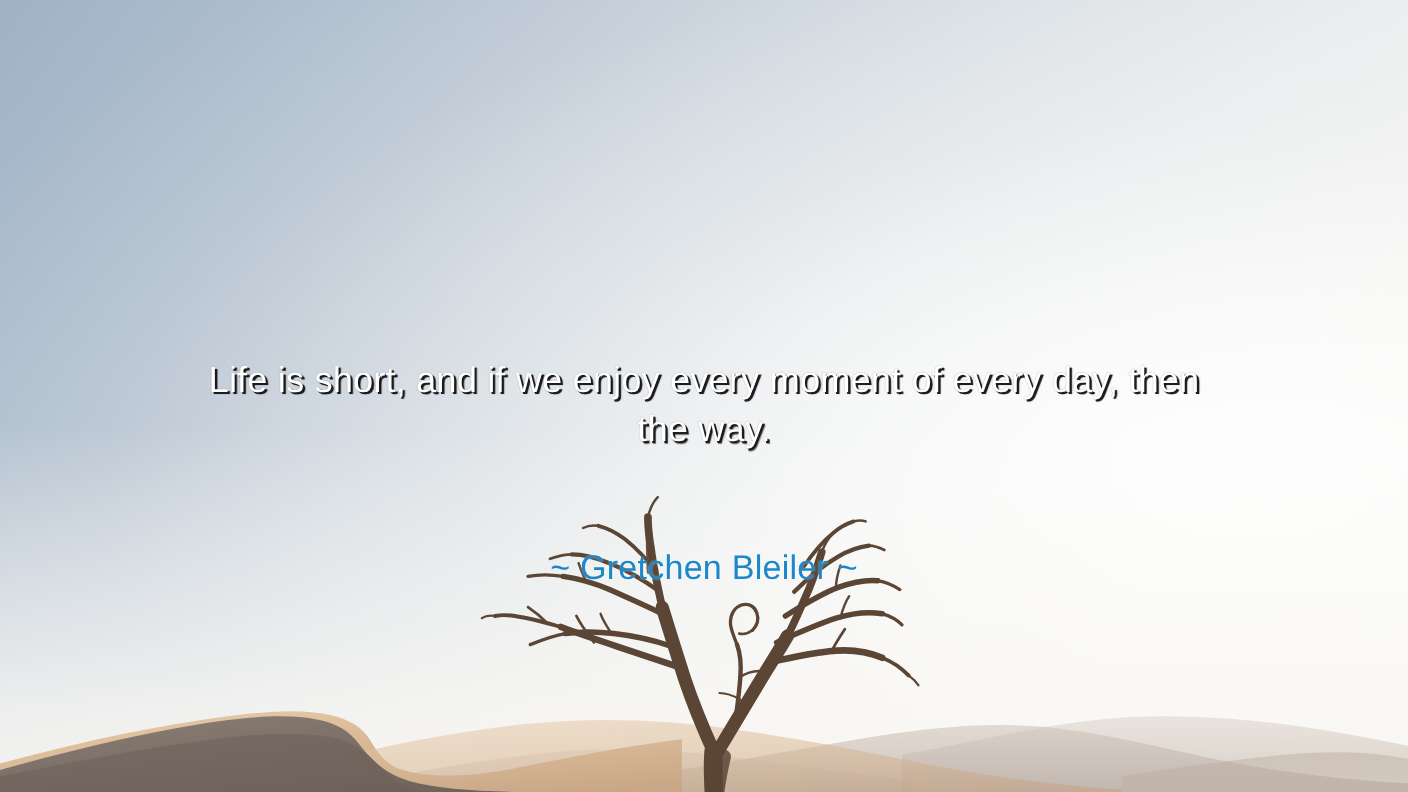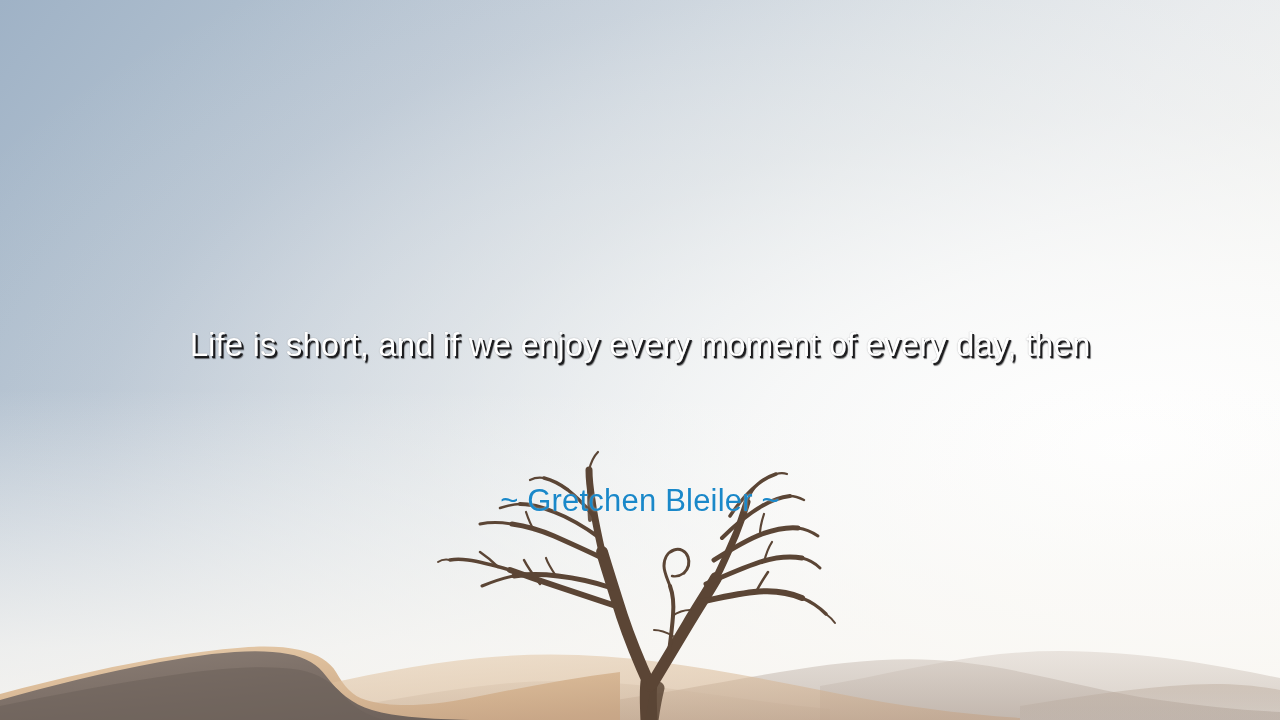--- a/index.html
+++ b/index.html
@@ -93,21 +93,21 @@
     white-space: nowrap;
     text-shadow:
       2px 2px 0px rgba(20,20,22,0.92),
       2.5px 2.5px 1px rgba(20,20,22,0.55),
       0 0 1px rgba(40,40,45,0.45);
   }
   .attribution {
     position: absolute;
     left: 50%;
     transform: translateX(-50%);
-    top: 436px;
+    top: 451px;
     width: 1200px;
     text-align: center;
     font-size: 31px;
     line-height: 42px;
     color: #1a88c9;
     letter-spacing: 0.2px;
     white-space: nowrap;
     text-shadow: 0 0 2px rgba(255,255,255,0.55);
   }
 </style>
@@ -228,19 +228,20 @@
         <path d="M 450 560 C 445 559 441 560 438 562" stroke-width="2"></path>
         <path d="M 826 614 C 830 617 833 620 835 623" stroke-width="2"></path>
       </g>
     </svg>
   </div>
 
   <div class="overlay">
 
     <div class="quote-block">
       <div class="quote-line">Life is short, and if we enjoy every moment of every day, then</div>
+      <div class="quote-line">the way.</div>
     </div>
 
     <div class="attribution">~ Gretchen Bleiler ~</div>
 
   </div>
 
 </div>
 
 </body></html>

